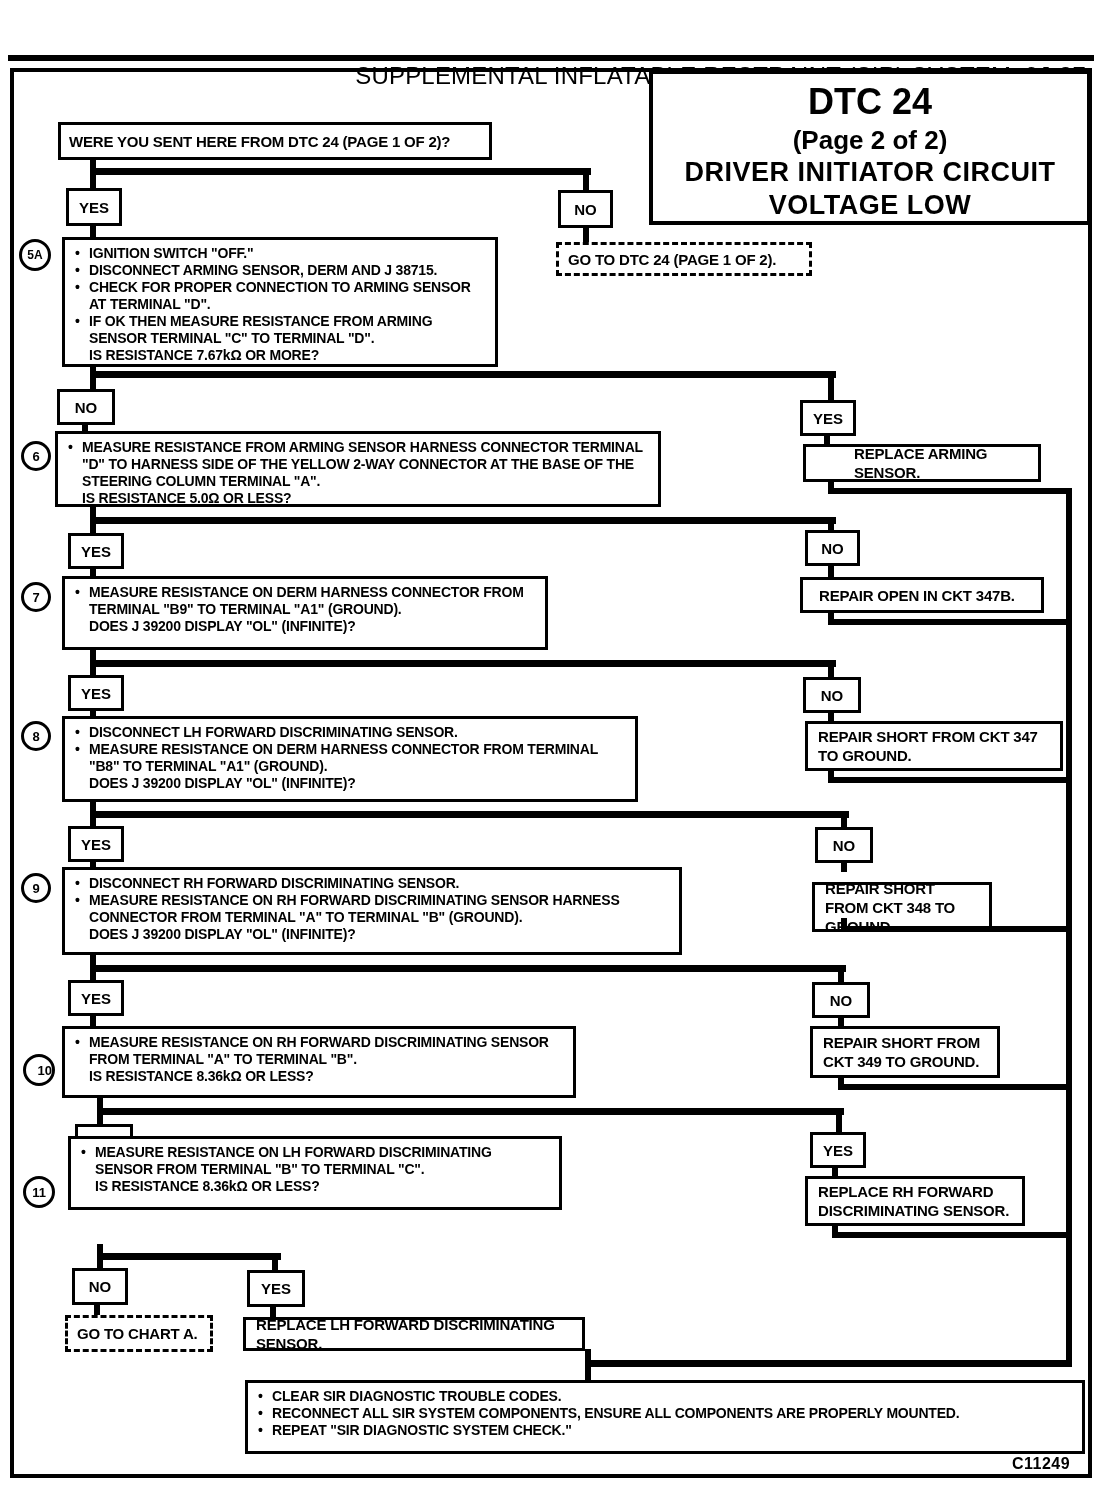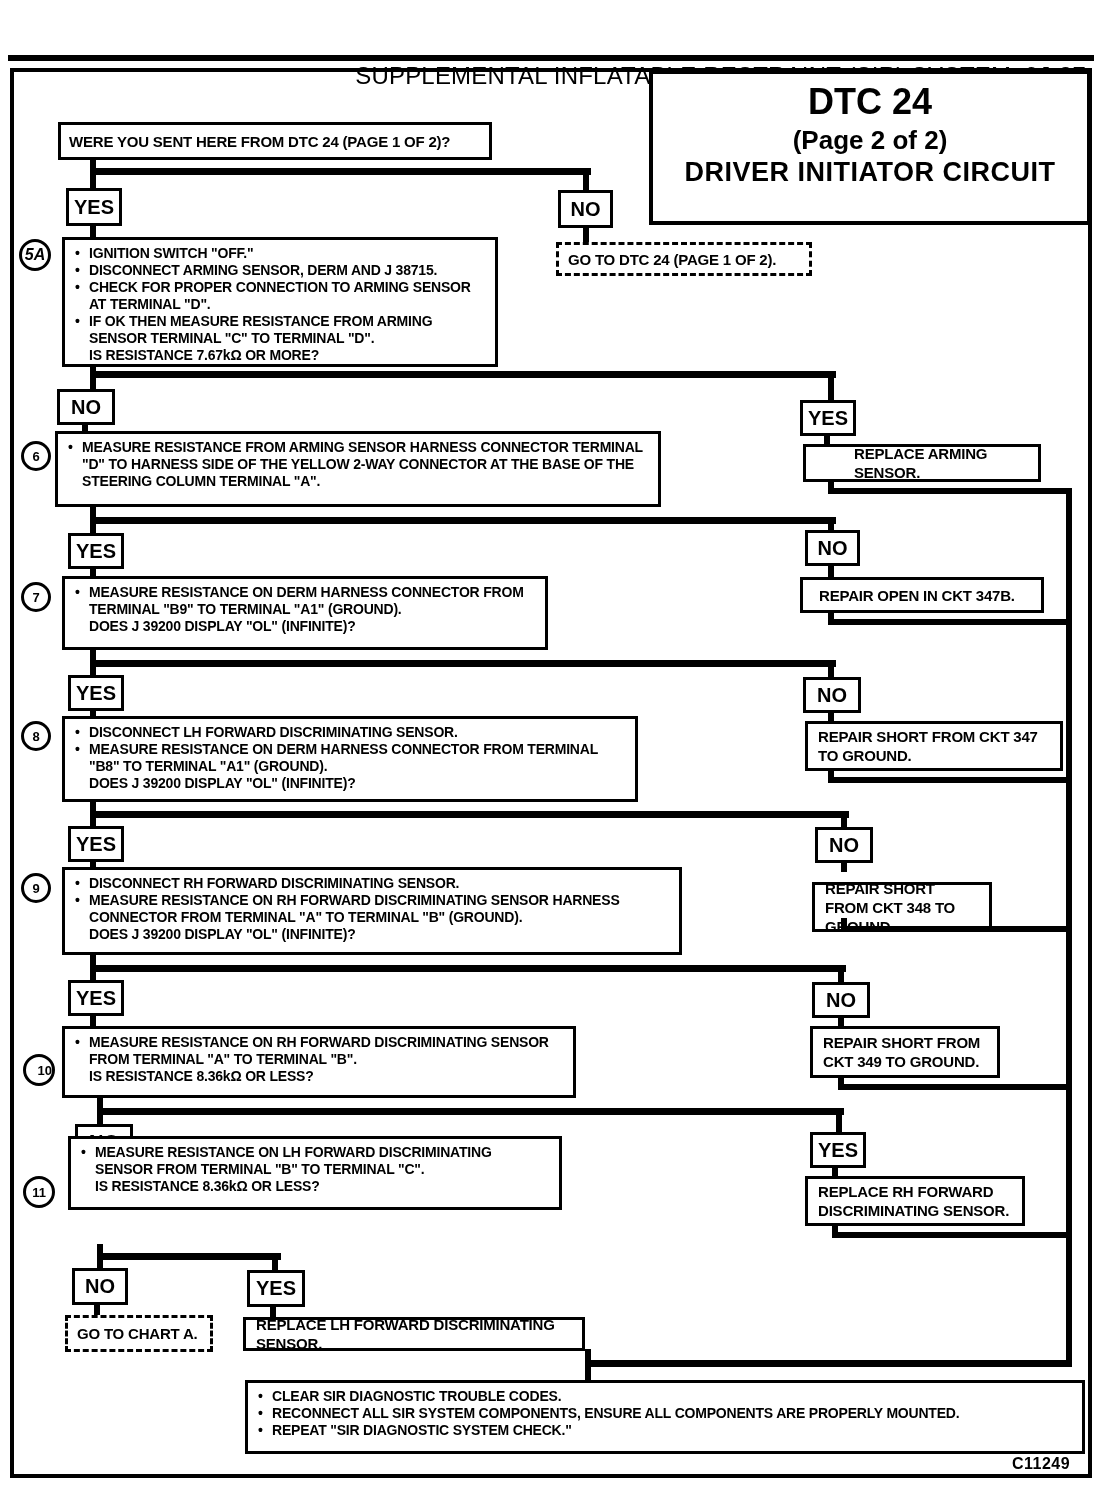--- a/index.html
+++ b/index.html
@@ -2,21 +2,21 @@
 <html><head>
 <meta charset="utf-8">
 <style>
   html,body{margin:0;padding:0;background:#fff;}
   body{width:1104px;height:1488px;position:relative;font-family:"Liberation Sans",sans-serif;color:#000;}
   .abs{position:absolute;}
   .hdr{font-weight:normal;font-size:24px;letter-spacing:.2px;white-space:nowrap;margin-top:36px;}
   .rule{background:#000;}
   .pageborder{border:4px solid #000;}
   .box{position:absolute;border:3px solid #000;background:#fff;font-weight:bold;font-size:14px;line-height:17px;padding:5px 8px;box-sizing:border-box;letter-spacing:-0.2px;}
-  .ynbox{position:absolute;border:3px solid #000;background:#fff;font-weight:bold;font-size:20px;display:flex;align-items:center;justify-content:center;box-sizing:border-box;}
+  .ynbox{position:absolute;border:3px solid #000;background:#fff;font-weight:bold;font-size:15px;display:flex;align-items:center;justify-content:center;box-sizing:border-box;}
   .dashbox{position:absolute;border:3px dashed #000;background:#fff;font-weight:bold;font-size:15px;display:flex;align-items:center;padding:4px 9px;box-sizing:border-box;letter-spacing:-0.2px;}
   .action{position:absolute;border:3px solid #000;background:#fff;font-weight:bold;font-size:15px;line-height:19px;display:flex;align-items:center;padding:4px 10px;box-sizing:border-box;letter-spacing:-0.2px;}
   .circ{position:absolute;border:3px solid #000;border-radius:50%;background:#fff;font-weight:bold;font-size:13px;display:flex;align-items:center;justify-content:center;box-sizing:border-box;}
   .ln{position:absolute;background:#000;}
   .bline{position:relative;padding-left:16px;}
   .bline::before{content:"\2022";position:absolute;left:2px;}
   .qline{padding-left:16px;}
   .titleblock{position:absolute;border:4px solid #000;background:#fff;text-align:center;font-weight:bold;box-sizing:border-box;padding-top:6px;}
   .tb1{font-size:36px;line-height:44px;}
   .tb2{font-size:26px;line-height:32px;}
@@ -30,20 +30,21 @@
   <span>SUPPLEMENTAL INFLATABLE RESTRAINT (SIR) SYSTEM</span>&nbsp;&nbsp;<span>9J-37</span>
 </div>
 <div class="abs rule" style="left:8px;top:55px;width:1086px;height:6px;"></div>
 
 <div class="abs pageborder" style="left:10px;top:68px;width:1074px;height:1402px;"></div>
 
 <div class="titleblock" style="left:649px;top:70px;width:442px;height:155px;">
   <div class="tb1">DTC 24</div>
   <div class="tb2">(Page 2 of 2)</div>
   <div class="tb3">DRIVER INITIATOR CIRCUIT</div>
+  <div class="tb3">VOLTAGE LOW</div>
 </div>
 
 <div class="box" style="left:58px;top:122px;width:434px;height:38px;font-size:15px;display:flex;align-items:center;">
   <span>WERE YOU SENT HERE FROM DTC 24 (PAGE 1 OF 2)?</span>
 </div>
 
 <div class="ln" style="left:90px;top:160px;width:6px;height:30px;"></div>
 <div class="ln" style="left:90px;top:168px;width:501px;height:7px;"></div>
 <div class="ln" style="left:583px;top:168px;width:6px;height:24px;"></div>
 <div class="ln" style="left:583px;top:226px;width:6px;height:18px;"></div>
@@ -52,21 +53,21 @@
 <div class="ynbox" style="left:66px;top:188px;width:56px;height:38px;">
     <span>YES</span>
   </div>
 <div class="ynbox" style="left:558px;top:190px;width:55px;height:38px;">
     <span>NO</span>
   </div>
 <div class="dashbox" style="left:556px;top:242px;width:256px;height:34px;">
     <span>GO TO DTC 24 (PAGE 1 OF 2).</span>
   </div>
 
-<div class="circ" style="left:19px;top:239px;width:32px;height:32px;font-size:16px;font-style:italic;">
+<div class="circ" style="left:19px;top:239px;width:32px;height:32px;font-size:12px;">
     <span>5A</span>
   </div>
 <div class="box" style="left:62px;top:237px;width:436px;height:130px;">
   <div class="bline">IGNITION SWITCH "OFF."</div>
   <div class="bline">DISCONNECT ARMING SENSOR, DERM AND J 38715.</div>
   <div class="bline">CHECK FOR PROPER CONNECTION TO ARMING SENSOR AT TERMINAL "D".</div>
   <div class="bline">IF OK THEN MEASURE RESISTANCE FROM ARMING SENSOR TERMINAL "C" TO TERMINAL "D".</div>
   <div class="qline">IS RESISTANCE 7.67kΩ OR MORE?</div>
 </div>
 
@@ -88,20 +89,21 @@
 <div class="ln" style="left:828px;top:488px;width:244px;height:6px;"></div>
 
 <div class="ln" style="left:1066px;top:488px;width:6px;height:879px;"></div>
 
 <div class="ln" style="left:82px;top:423px;width:6px;height:10px;"></div>
 <div class="circ" style="left:21px;top:441px;width:30px;height:30px;">
     <span>6</span>
   </div>
 <div class="box" style="left:55px;top:431px;width:606px;height:76px;">
   <div class="bline">MEASURE RESISTANCE FROM ARMING SENSOR HARNESS CONNECTOR TERMINAL "D" TO HARNESS SIDE OF THE YELLOW 2-WAY CONNECTOR AT THE BASE OF THE STEERING COLUMN TERMINAL "A".</div>
+  <div class="qline">IS RESISTANCE 5.0Ω OR LESS?</div>
 </div>
 
 <div class="ln" style="left:90px;top:505px;width:6px;height:30px;"></div>
 <div class="ln" style="left:90px;top:517px;width:746px;height:7px;"></div>
 <div class="ln" style="left:828px;top:517px;width:6px;height:15px;"></div>
 
 <div class="ynbox" style="left:68px;top:533px;width:56px;height:36px;">
     <span>YES</span>
   </div>
 <div class="ynbox" style="left:805px;top:530px;width:55px;height:36px;">

